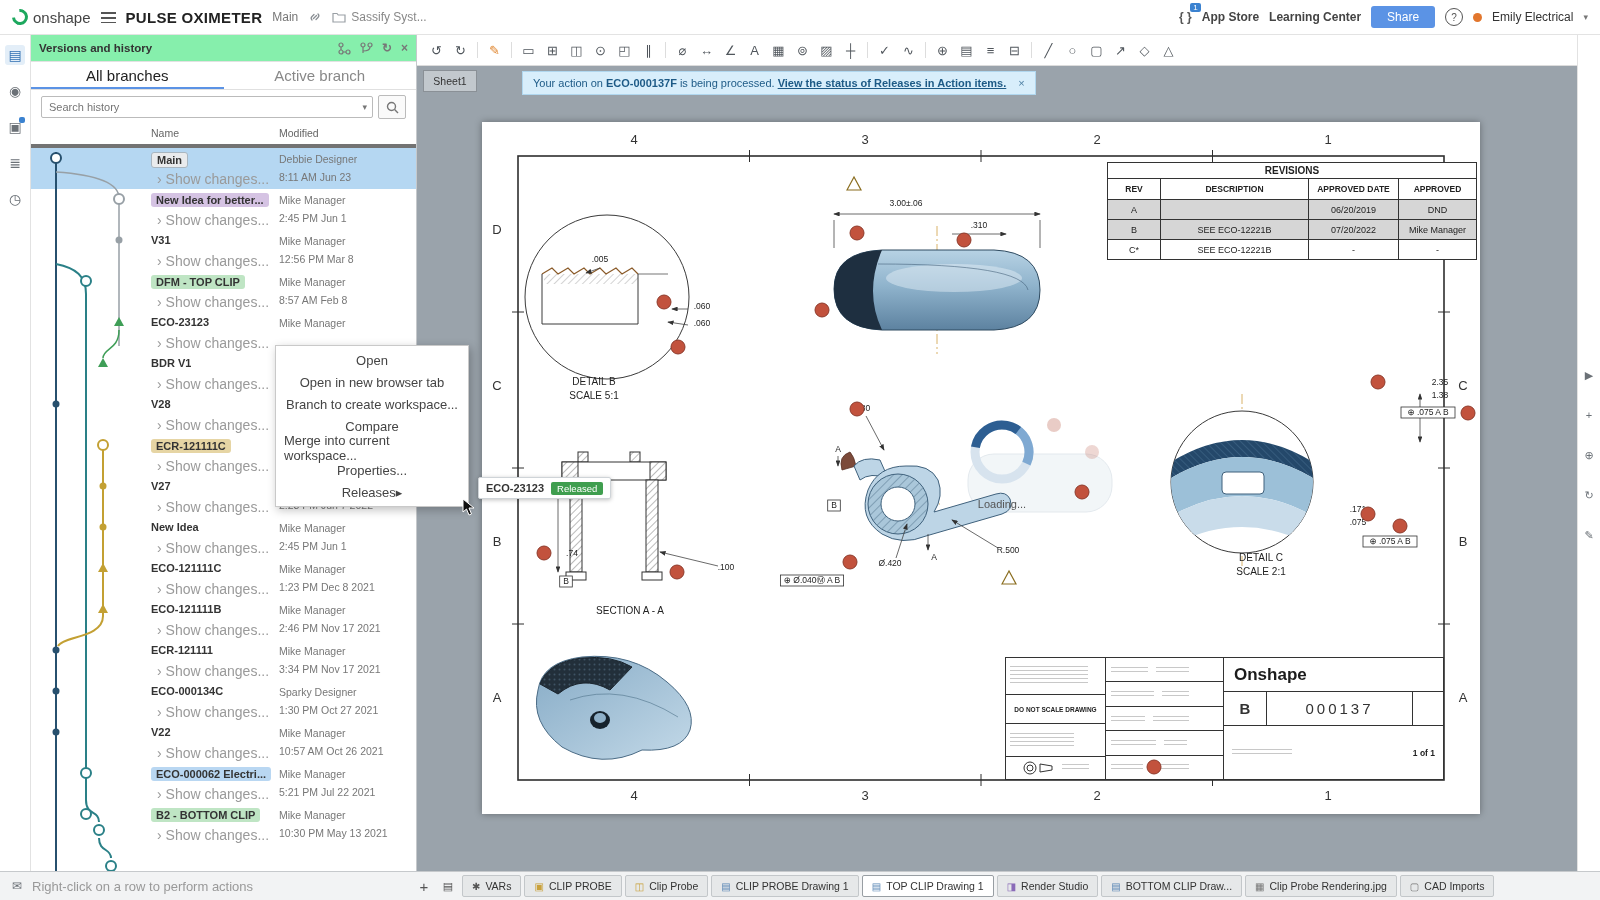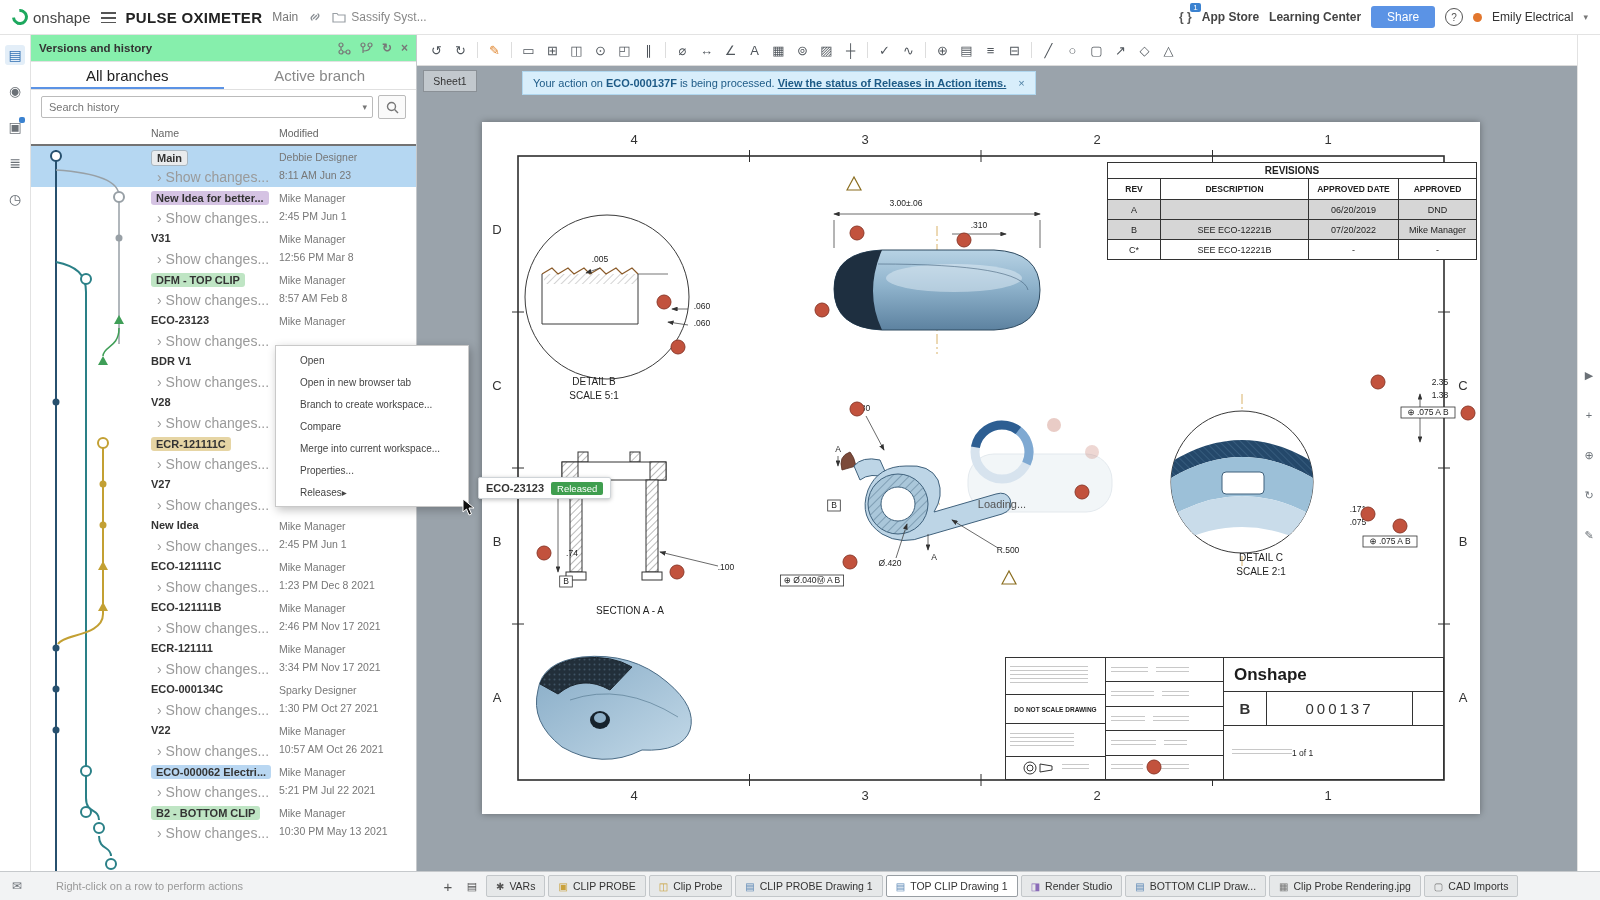--- a/index.html
+++ b/index.html
@@ -51,21 +51,21 @@
   .ptabs{flex:0 0 27px;display:flex;border-bottom:1px solid #e0e0e0;}
   .ptab{flex:1;display:flex;align-items:center;justify-content:center;font-size:15px;color:#888;}
   .ptab.active{color:#222;box-shadow:inset 0 -2px 0 #5b93e5;}
   .psearch{flex:0 0 34px;display:flex;align-items:center;gap:5px;padding:0 10px;}
   .searchwrap{flex:1;position:relative;}
   .searchwrap input{width:100%;height:22px;border:1px solid #bbb;border-radius:2px;
     font-size:11px;padding:0 18px 0 7px;box-sizing:border-box;color:#555;font-family:inherit;}
   .searchwrap .caret{position:absolute;right:6px;top:6px;}
   .searchbtn{width:26px;height:22px;border:1px solid #bbb;border-radius:2px;background:#fafafa;
     display:flex;align-items:center;justify-content:center;}
-  .pcols{flex:0 0 20px;position:relative;font-size:10.5px;color:#666;border-bottom:2px solid #737373;}
+  .pcols{flex:0 0 20px;position:relative;font-size:10.5px;color:#666;border-bottom:4px solid #737373;}
   .pcols span{position:absolute;top:3px;}
   .pcols .c1{left:120px;} .pcols .c2{left:248px;}
   .plist{flex:1;position:relative;overflow:hidden;}
   .vrow{position:relative;height:41px;font-size:11px;}
   .vrow.sel{background:#b5d7f2;}
   .vname{position:absolute;left:120px;top:4px;font-weight:bold;color:#333;white-space:nowrap;
     max-width:124px;overflow:hidden;}
   .chip{padding:1px 5px;border-radius:3px;}
   .chip-gray{background:#e9ebed;border:1px solid #a9b6c0;}
   .chip-purple{background:#d5c3e3;}
@@ -126,39 +126,39 @@
   .tb-right{display:flex;flex-direction:column;}
   .tb-logo{flex:0 0 33px;border-bottom:1px solid #333;display:flex;align-items:center;
     padding:0 10px;font-size:17px;font-weight:bold;color:#1c1c1c;}
   .tb-part{flex:0 0 29px;border-bottom:1px solid #333;display:flex;align-items:center;
     padding:0 10px;font-size:12.5px;color:#222;}
   .tb-numrow{flex:0 0 33px;border-bottom:1px solid #333;display:flex;}
   .tb-size{width:42px;border-right:1px solid #333;display:flex;align-items:center;
     justify-content:center;font-size:15px;font-weight:bold;}
   .tb-num{flex:1;display:flex;align-items:center;justify-content:center;font-size:15px;letter-spacing:3px;}
   .tb-endcell{width:30px;border-left:1px solid #333;}
-  .tb-sheetrow{flex:1;display:flex;align-items:center;justify-content:flex-start;padding:0 8px;}
+  .tb-sheetrow{flex:1;display:flex;align-items:center;justify-content:space-between;padding:0 8px;font-weight:bold;}
   .tb-sheet{font-size:8.5px;color:#222;}
 
   
   .ctxmenu{position:fixed;left:275px;top:345px;width:192px;background:#fff;border:1px solid #c9c9c9;
     box-shadow:2px 3px 9px rgba(0,0,0,.25);z-index:30;padding:3px 0;}
-  .mi{height:22px;display:flex;align-items:center;justify-content:flex-start;
-    padding:0 24px;font-size:10px;color:#444;}
+  .mi{height:22px;display:flex;align-items:center;justify-content:center;
+    padding:0 8px;font-size:13px;color:#444;}
   .release-chip{position:fixed;left:478px;top:477px;height:20px;display:flex;align-items:center;gap:7px;
     background:#fff;border:1px solid #cfd4d8;border-radius:2px;padding:0 7px;font-size:11px;
     font-weight:bold;color:#333;box-shadow:0 1px 4px rgba(0,0,0,.25);z-index:31;}
   .release-chip .rbadge{color:#fff;font-size:9.5px;font-weight:normal;padding:1px 6px;border-radius:2px;}
   .cursor{position:fixed;left:462px;top:498px;z-index:40;}
 
   
   .bottombar{flex:0 0 28px;border-top:1px solid #c6c9cc;background:#f2f3f4;display:flex;
     align-items:center;gap:4px;padding:0 6px;}
   .bb-comment{width:22px;text-align:center;color:#6b7177;font-size:12px;}
-  .bb-hint{width:378px;font-size:11px;color:#999;margin-left:24px;}
+  .bb-hint{width:378px;font-size:13px;color:#999;}
   .bb-plus{width:20px;height:20px;display:flex;align-items:center;justify-content:center;
     font-size:15px;color:#555;}
   .bb-ic{width:20px;height:20px;display:flex;align-items:center;justify-content:center;
     font-size:11px;color:#555;}
   .tabstrip{display:flex;gap:3px;flex:1;overflow:hidden;}
   .dtab{height:20px;display:flex;align-items:center;gap:5px;padding:0 9px;border-radius:2px;
     border:1px solid #c3c7ca;background:#e6e8e9;font-size:10.5px;color:#333;white-space: nowrap;}
   .dtab.active{background:#fff;border-color:#989ea3;}
   .dtab .ti{font-size:10px;}
   .ti-part{color:#c9a13b;} .ti-assembly{color:#c9a13b;} .ti-drawing{color:#5b87b5;}

